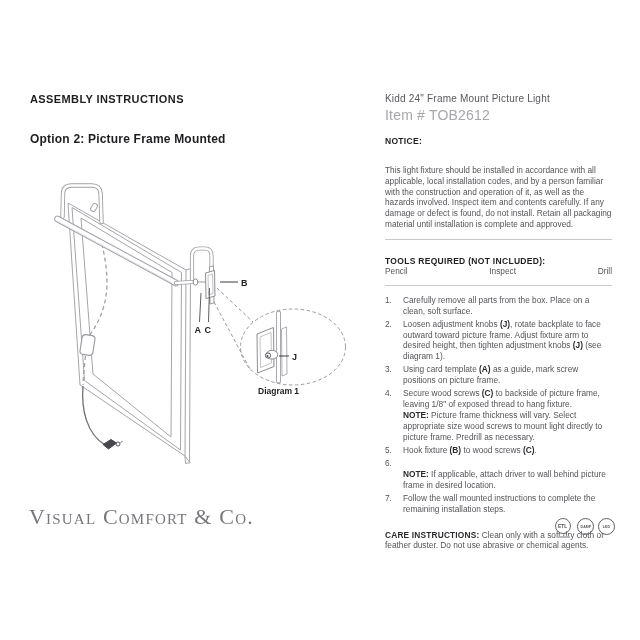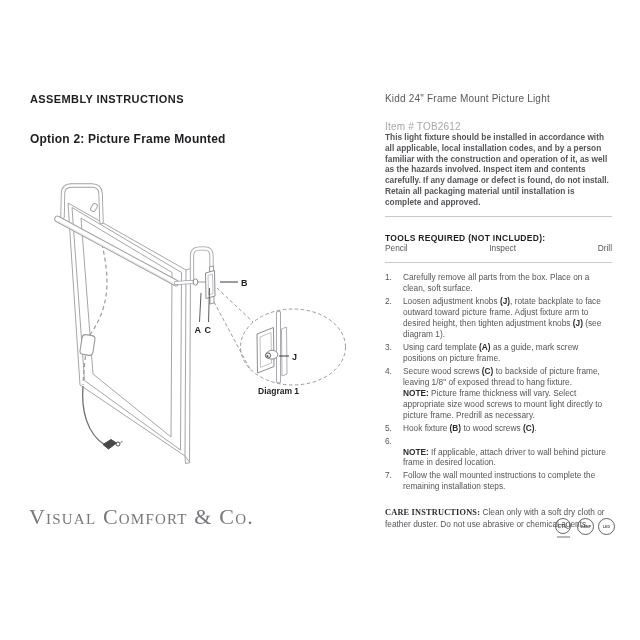--- a/index.html
+++ b/index.html
@@ -30,41 +30,41 @@
   .svg-label {
     font-family: "Liberation Sans", sans-serif;
     font-weight: bold; fill: #1e1e21;
   }
 
   
   .right-col {
     position: absolute; left: 385px; top: 93px; width: 227px;
   }
   .product-title { font-size: 10px; color: #58585c; letter-spacing: 0.2px; }
-  .item-number { font-size: 10px; color: #a7a7ab; margin-top: 17px; letter-spacing: 0.2px; }
+  .item-number { font-size: 14px; color: #a7a7ab; margin-top: 3px; letter-spacing: 0.2px; }
   .section-heading {
     font-size: 8.5px; font-weight: bold; color: #1e1e21;
     letter-spacing: 0.3px; margin-top: 13px;
   }
   .notice-body {
-    font-size: 8.3px; line-height: 1.3; margin-top: 0; color: #55555a; font-weight: bold;
+    font-size: 8.3px; line-height: 1.3; margin-top: 19px; color: #55555a;
   }
   .rule { border: none; border-top: 1px solid #c9c9cc; margin-top: 9px; }
   .tools-heading { margin-top: 16px; }
   .tools-row {
     display: flex; justify-content: space-between;
     font-size: 8.3px; color: #55555a; 
   }
   .steps { margin-top: 9px; font-size: 8.3px; line-height: 1.32; }
   .step { display: flex; margin-bottom: 2px; }
   .step-num { flex: none; width: 11px; }
   .step-body { flex: 1; padding-left: 7px; }
   .b { font-weight: bold; color: #2a2a2e; }
   .care { margin-top: 15px; font-size: 8.3px; line-height: 1.32; }
-  .care .b { letter-spacing: 0.2px; font-family: Liberation Serif, serif; }
+  .care .b { letter-spacing: 0.2px; }
 
   
   .logo {
     position: absolute; left: 29px; top: 504px;
     font-family: "Liberation Serif", serif;
     font-variant: small-caps;
     font-size: 22px; letter-spacing: 1.2px; color: #77777c;
   }
   .certs {
     position: absolute; left: 555px; top: 518px;
@@ -173,20 +173,21 @@
     <text x="262" y="187.5" class="svg-label" font-size="9">J</text>
 
     <text x="228" y="222" class="svg-label" font-size="8.5">Diagram 1</text>
   </svg>
 </div>
 
 <div class="right-col">
   <div class="product-title">Kidd 24" Frame Mount Picture Light</div>
   <div class="item-number">Item # TOB2612</div>
 
+  <div class="section-heading">NOTICE:</div>
   <div class="notice-body">This light fixture should be installed in accordance with all applicable, local installation codes, and by a person familiar with the construction and operation of it, as well as the hazards involved. Inspect item and contents carefully. If any damage or defect is found, do not install. Retain all packaging material until installation is complete and approved.</div>
 
   <hr class="rule">
 
   <div class="section-heading tools-heading">TOOLS REQUIRED (NOT INCLUDED):</div>
   <div class="tools-row">
     <span>Pencil</span>
     <span>Inspect</span>
     <span>Drill</span>
   </div>

